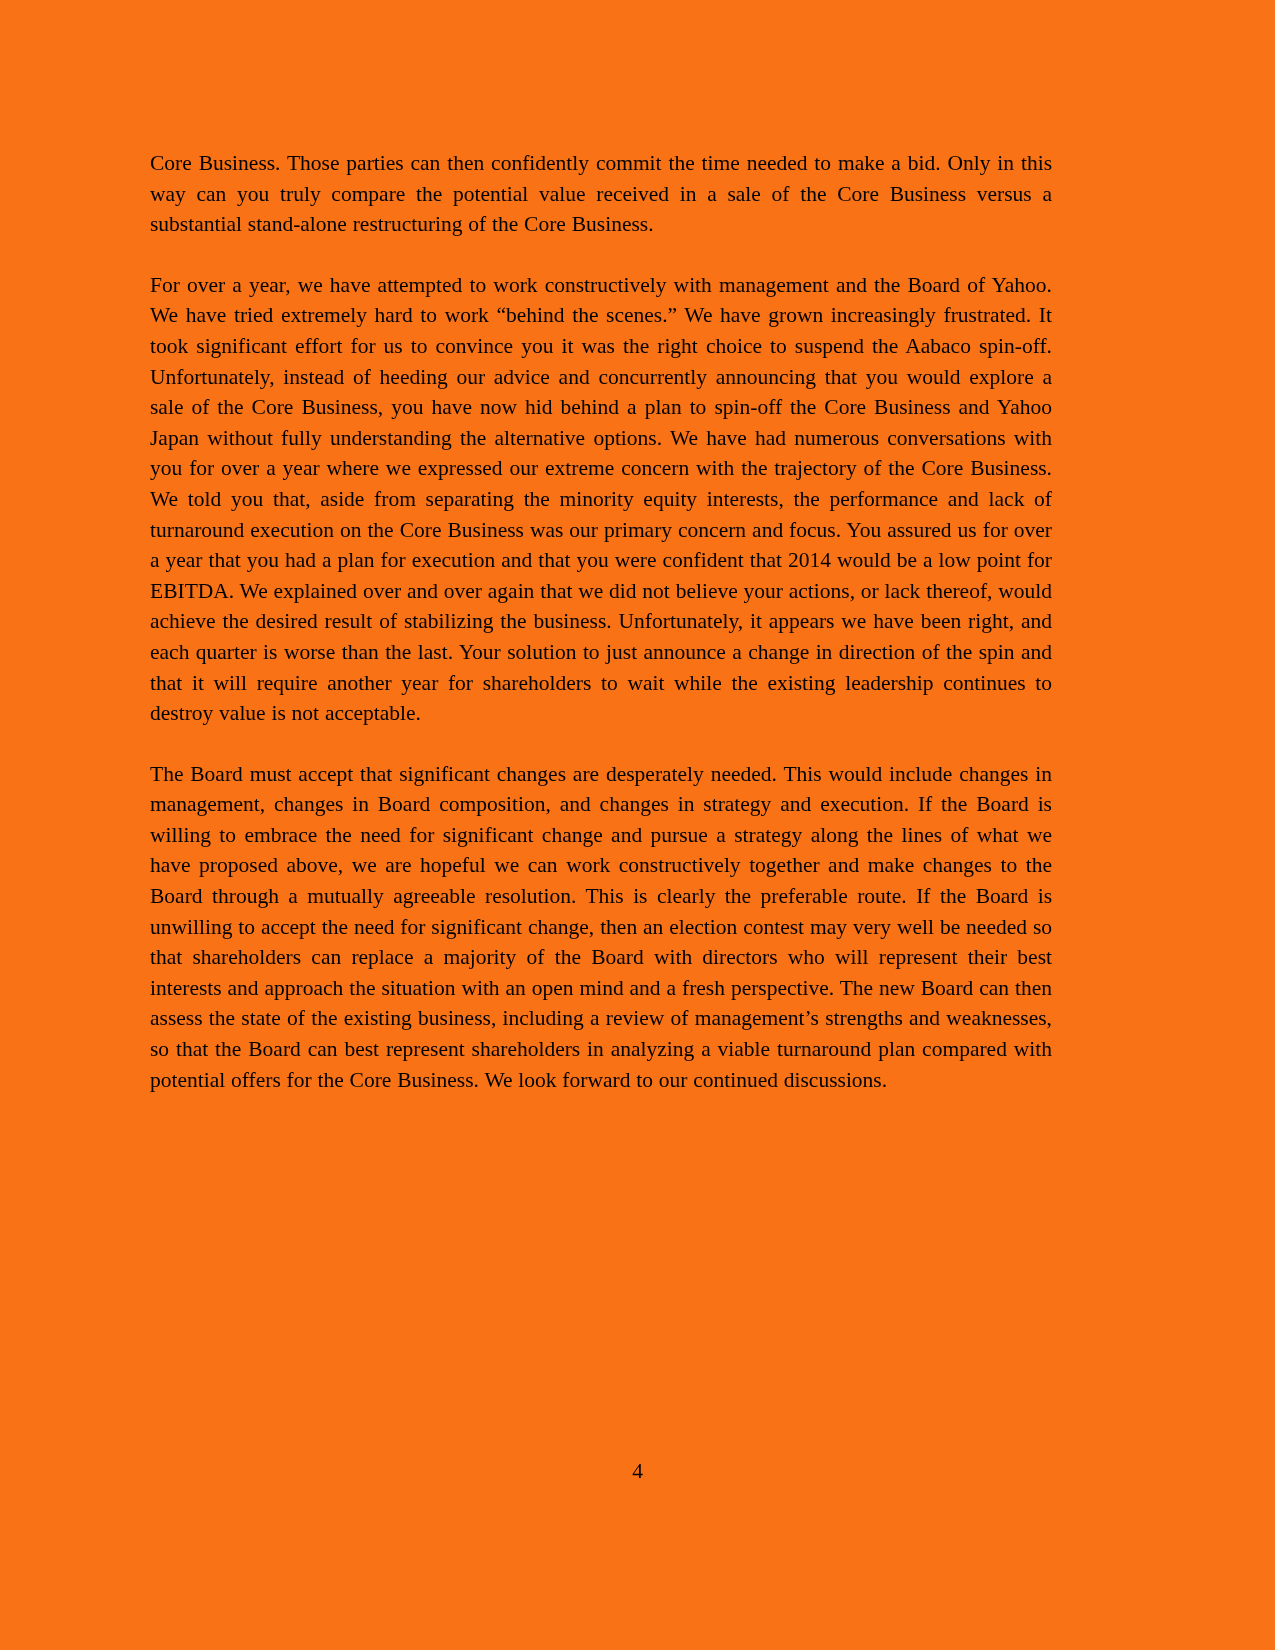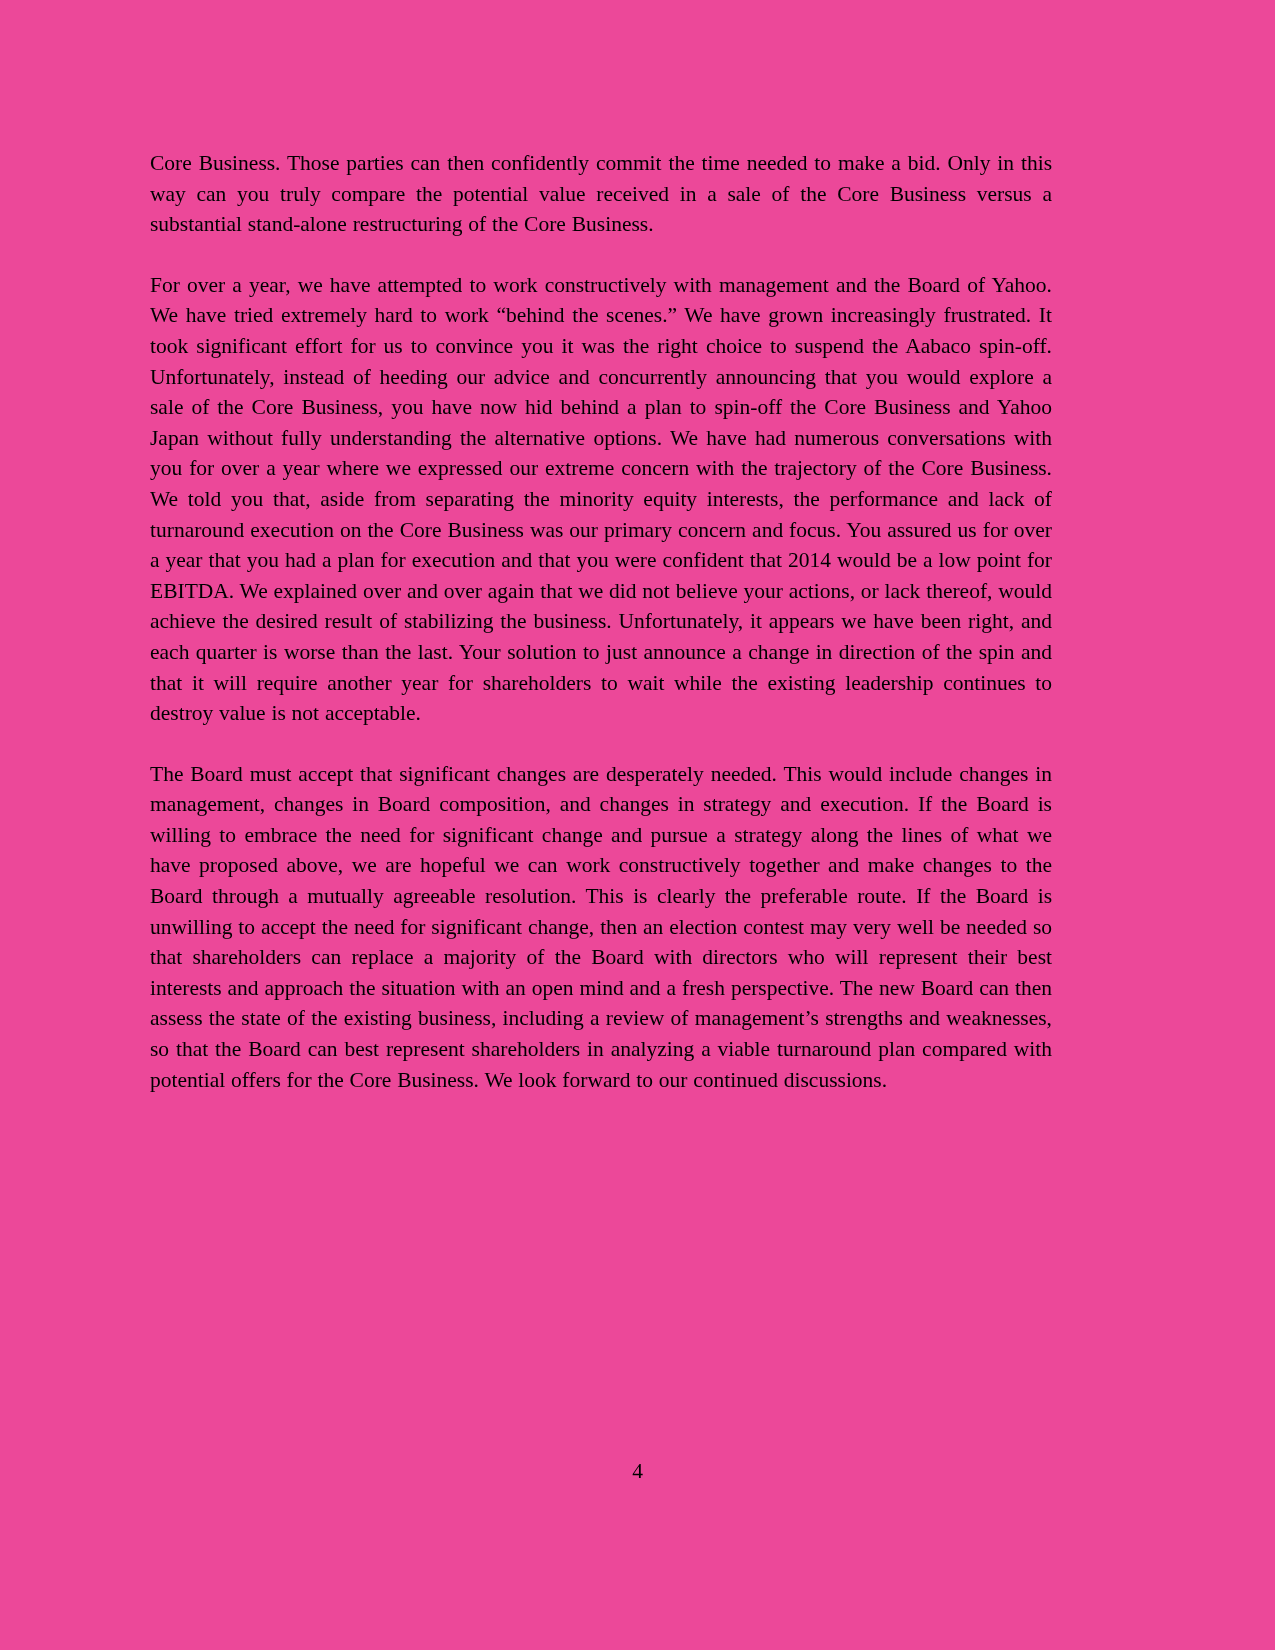--- a/index.html
+++ b/index.html
@@ -4,21 +4,21 @@
 <style>
   html, body {
     margin: 0;
     padding: 0;
     background: #ffffff;
   }
   .page {
     position: relative;
     width: 1275px;
     height: 1650px;
-    background: #ec4899;
+    background: #f97316;
     margin: 0 auto;
     overflow: hidden;
     font-family: "Liberation Serif", "DejaVu Serif", serif;
     color: #000000;
   }
   .body-block {
     position: absolute;
     left: 150px;
     top: 148px;
     width: 902px;

